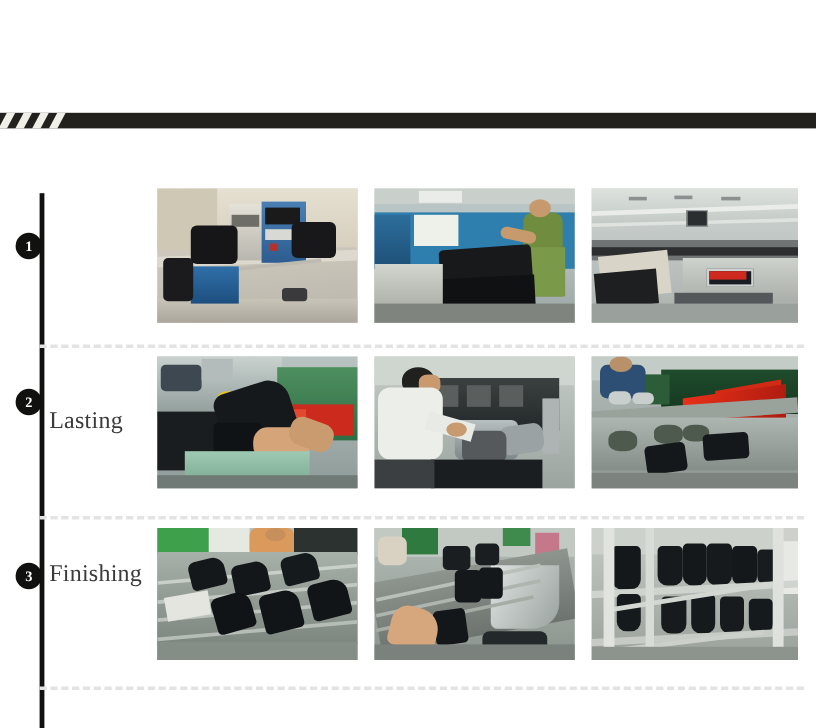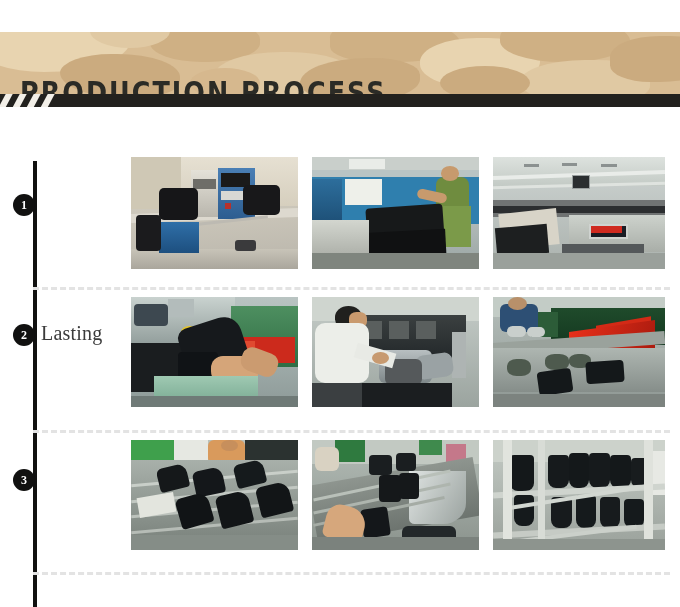--- a/index.html
+++ b/index.html
@@ -262,38 +262,20 @@
   .p33 .diag{left:10%;top:50%;width:80%;height:4%;background:#d2d7d1;transform:rotate(-9deg);}
   .p33 .diag2{left:14%;top:84%;width:70%;height:4%;background:#cbd0ca;transform:rotate(-7deg);}
   .p33 .floor{left:0;top:90%;width:100%;height:10%;background:#8d948e;}
   .p33 .win{left:92%;top:10%;width:8%;height:40%;background:#e7e9e4;}
 </style>
 </head>
 <body>
 
 <div class="page">
 
-  <div class="header">
-    <div class="camo">
-      <span style="left:-20px;top:-14px;width:150px;height:54px;background:#e8d4b0;border-radius:50% 40% 60% 45%;"></span>
-      <span style="left:60px;top:22px;width:120px;height:44px;background:#cbab7f;border-radius:45% 55% 40% 60%;"></span>
-      <span style="left:150px;top:-10px;width:110px;height:40px;background:#cfb084;border-radius:55% 45% 50% 50%;"></span>
-      <span style="left:215px;top:20px;width:140px;height:48px;background:#e0c9a3;border-radius:50% 50% 45% 55%;"></span>
-      <span style="left:330px;top:-12px;width:130px;height:42px;background:#cfb084;border-radius:45% 60% 50% 40%;"></span>
-      <span style="left:300px;top:26px;width:120px;height:44px;background:#cbab7f;border-radius:60% 40% 55% 45%;"></span>
-      <span style="left:420px;top:6px;width:120px;height:50px;background:#e8d4b0;border-radius:50% 45% 55% 50%;"></span>
-      <span style="left:500px;top:-14px;width:130px;height:44px;background:#cfb084;border-radius:45% 55% 50% 50%;"></span>
-      <span style="left:520px;top:28px;width:130px;height:44px;background:#e0c9a3;border-radius:55% 45% 45% 55%;"></span>
-      <span style="left:610px;top:4px;width:110px;height:46px;background:#cbab7f;border-radius:50% 50% 60% 40%;"></span>
-      <span style="left:90px;top:-18px;width:80px;height:34px;background:#e0c9a3;border-radius:50%;"></span>
-      <span style="left:440px;top:34px;width:90px;height:34px;background:#cbab7f;border-radius:50%;"></span>
-      <span style="left:190px;top:36px;width:70px;height:30px;background:#d6b88e;border-radius:50%;"></span>
-    </div>
-    <div class="title">PRODUCTION PROCESS</div>
-  </div>
 
   <div class="darkbar">
     <div class="stripes">
       <i style="left:2px;"></i>
         <i style="left:16px;"></i>
         <i style="left:30px;"></i>
         <i style="left:44px;"></i>
     </div>
   </div>
 
@@ -365,21 +347,21 @@
             <div class="boots"></div>
             <div class="floor"></div>
           </div>
       </div>
     </div>
 
     <div class="dash" style="top:180px;"></div>
 
     <div class="row row2">
       <div class="marker" style="top:32px;">2</div>
-      <div class="steplabel" style="top:30px;">
+      <div class="steplabel" style="top:48px;">
         <div>Lasting</div>
       </div>
 
       <div class="photo p21" style="left:131px;top:5px;width:167px;height:110px;">
         <div class="ph-inner">
             <div class="topm"></div>
             <div class="grn"></div>
             <div class="red"></div>
             <div class="red2"></div>
             <div class="mtl"></div>
@@ -436,20 +418,23 @@
             <div class="blk2"></div>
             <div class="floor"></div>
           </div>
       </div>
     </div>
 
     <div class="dash" style="top:323px;"></div>
 
     <div class="row row3">
       <div class="marker" style="top:34px;">3</div>
+      <div class="steplabel" style="top:32px;">
+        <div>Finishing</div>
+      </div>
 
       <div class="photo p31" style="left:131px;top:5px;width:167px;height:110px;">
         <div class="ph-inner">
             <div class="grn"></div>
             <div class="wh"></div>
             <div class="per"></div>
             <div class="per2"></div>
             <div class="dk"></div>
             <div class="conv"></div>
             <div class="rail"></div>

